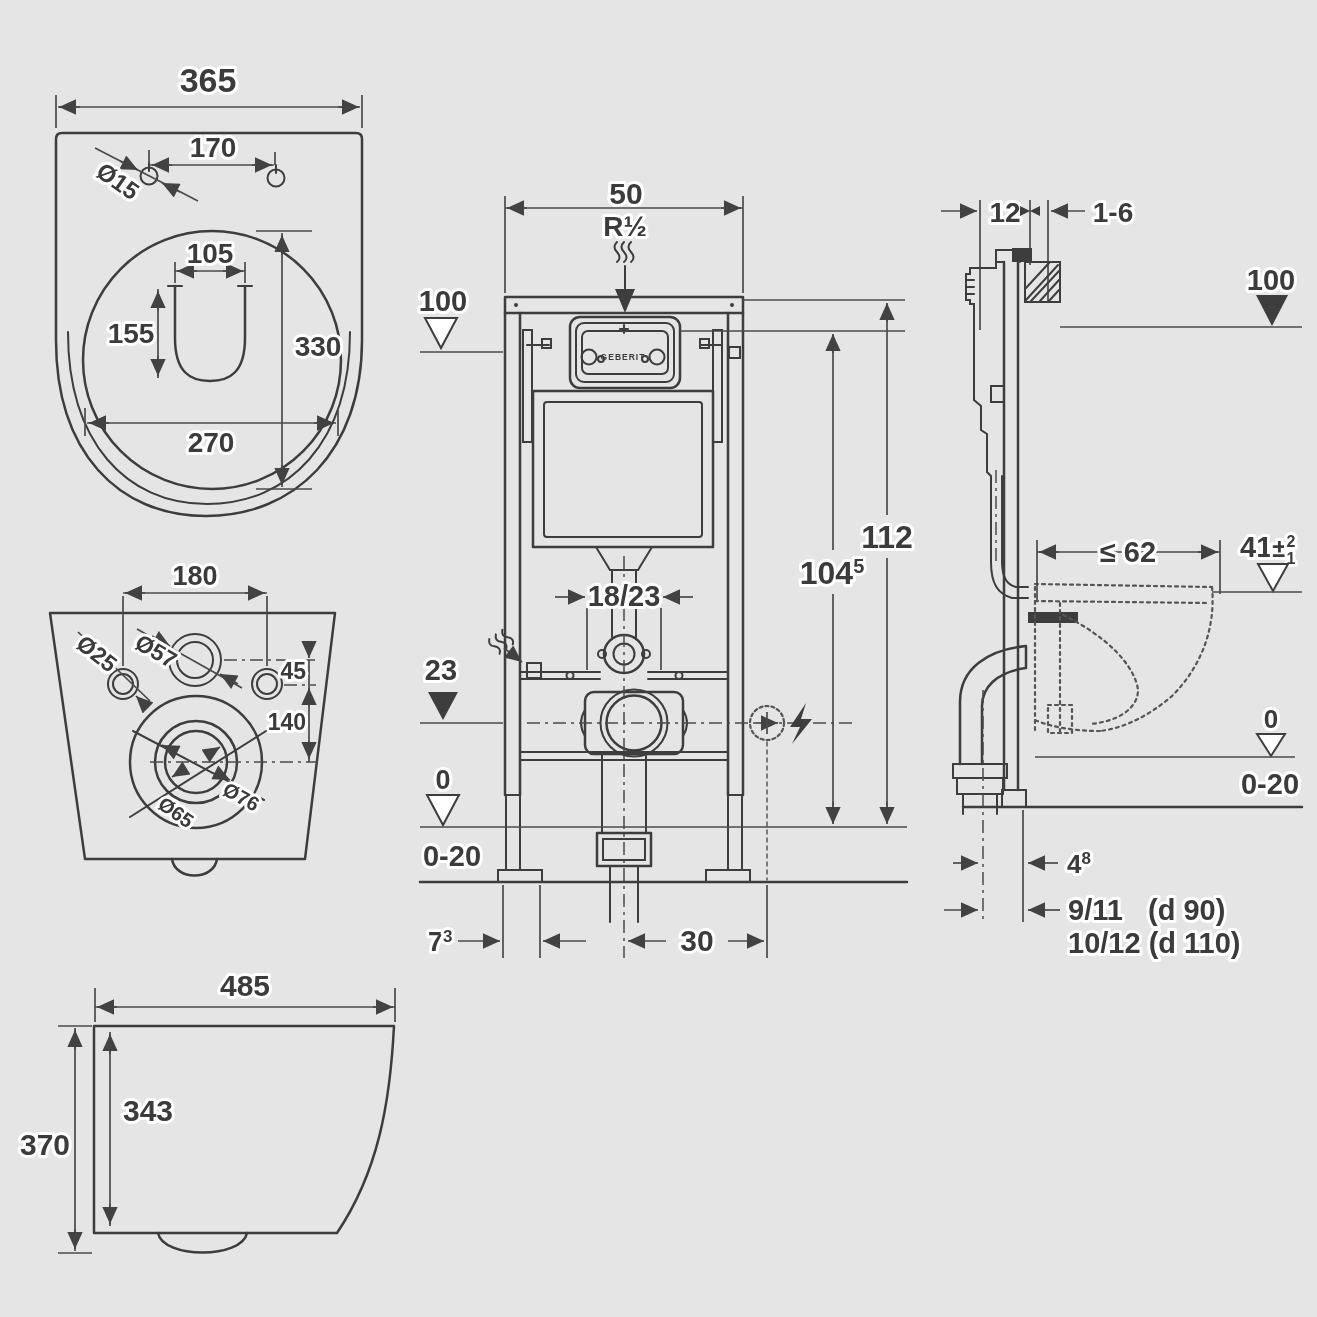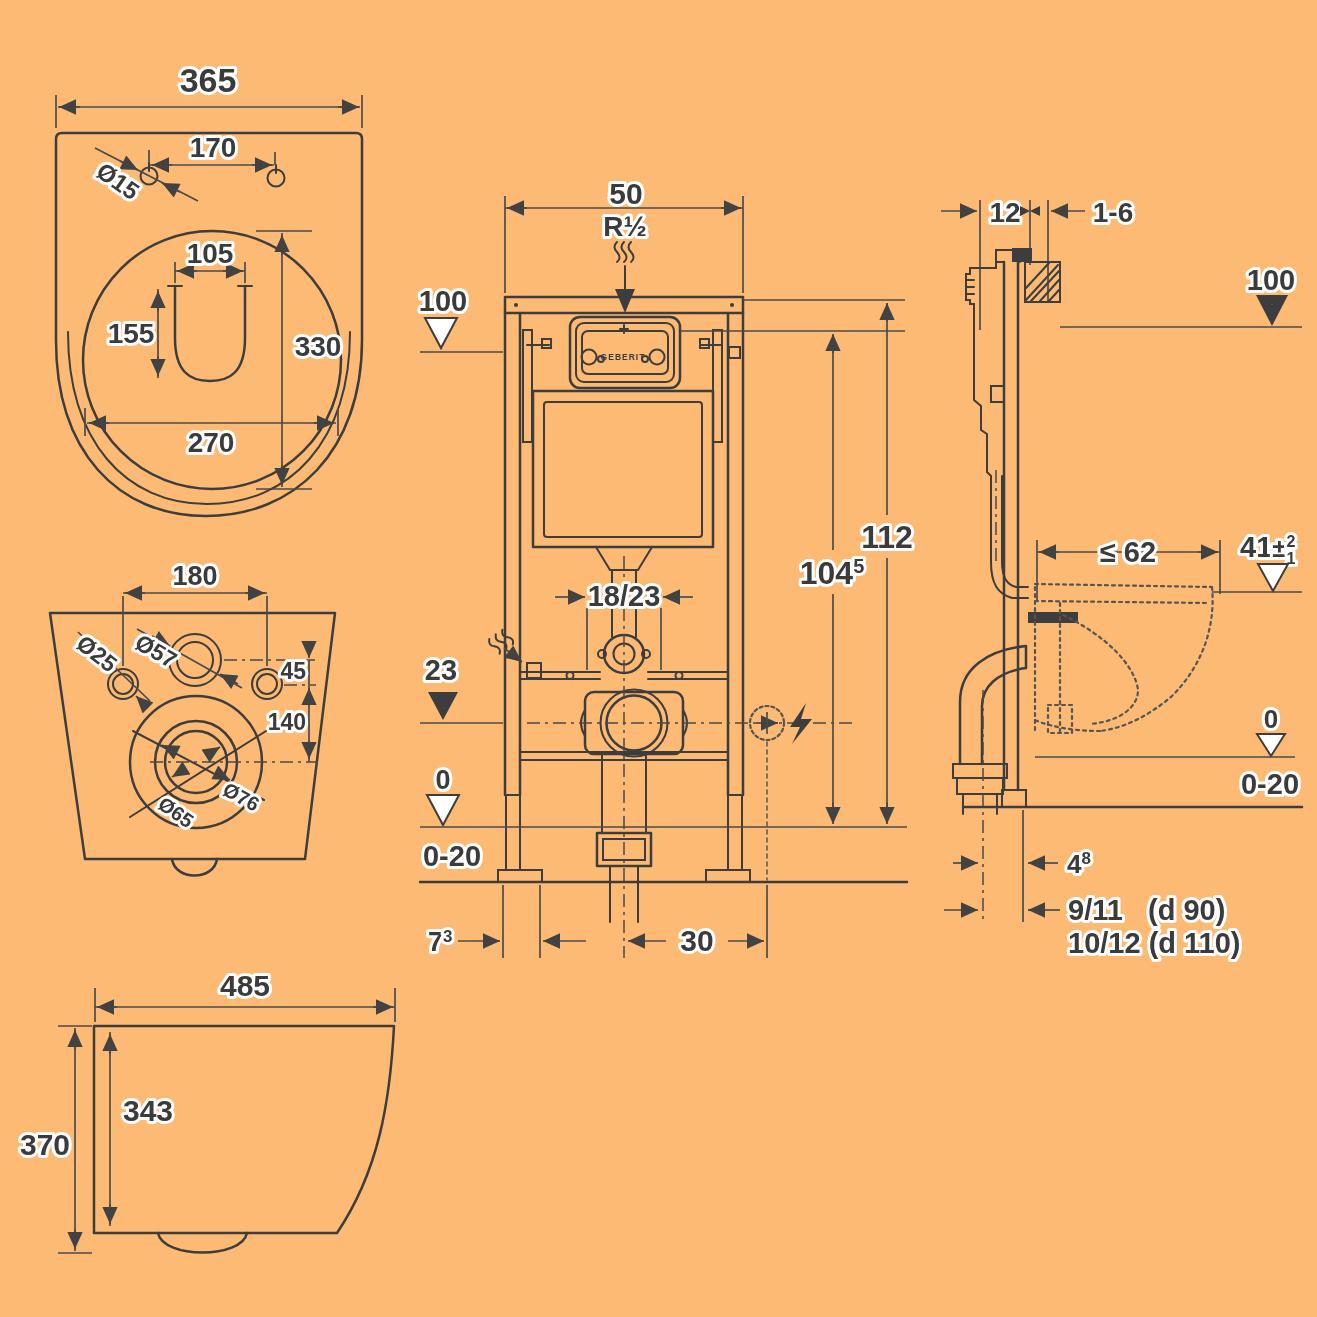--- a/index.html
+++ b/index.html
@@ -1,16 +1,16 @@
 <!DOCTYPE html>
 <html><head>
 <meta charset="utf-8">
 <style>
   html,body{margin:0;padding:0;background:#ffffff;}
-  .stage{position:relative;width:1317px;height:1317px;background:#fdba74;overflow:hidden;}
+  .stage{position:relative;width:1317px;height:1317px;background:#e5e5e5;overflow:hidden;}
   svg{position:absolute;left:0;top:0;}
   text{font-family:"Liberation Sans","DejaVu Sans",sans-serif;font-weight:bold;fill:#3b3b3b;
        paint-order:stroke;stroke:#ffffff;stroke-width:6px;stroke-linejoin:round;}
   .ol{fill:none;stroke:#3d3d3d;stroke-width:2.5;stroke-linecap:round;stroke-linejoin:round;}
   .o2{fill:none;stroke:#3d3d3d;stroke-width:2;stroke-linecap:round;}
   .dl{fill:none;stroke:#4a4a4a;stroke-width:1.7;}
   .cl{fill:none;stroke:#4a4a4a;stroke-width:1.5;stroke-dasharray:13 5 3 5;}
   .dsh{fill:none;stroke:#555;stroke-width:2.2;stroke-dasharray:3 4;stroke-linecap:round;}
   .fil{fill:#3d3d3d;stroke:none;}
   .opn{fill:#ffffff;stroke:#3d3d3d;stroke-width:2;}

